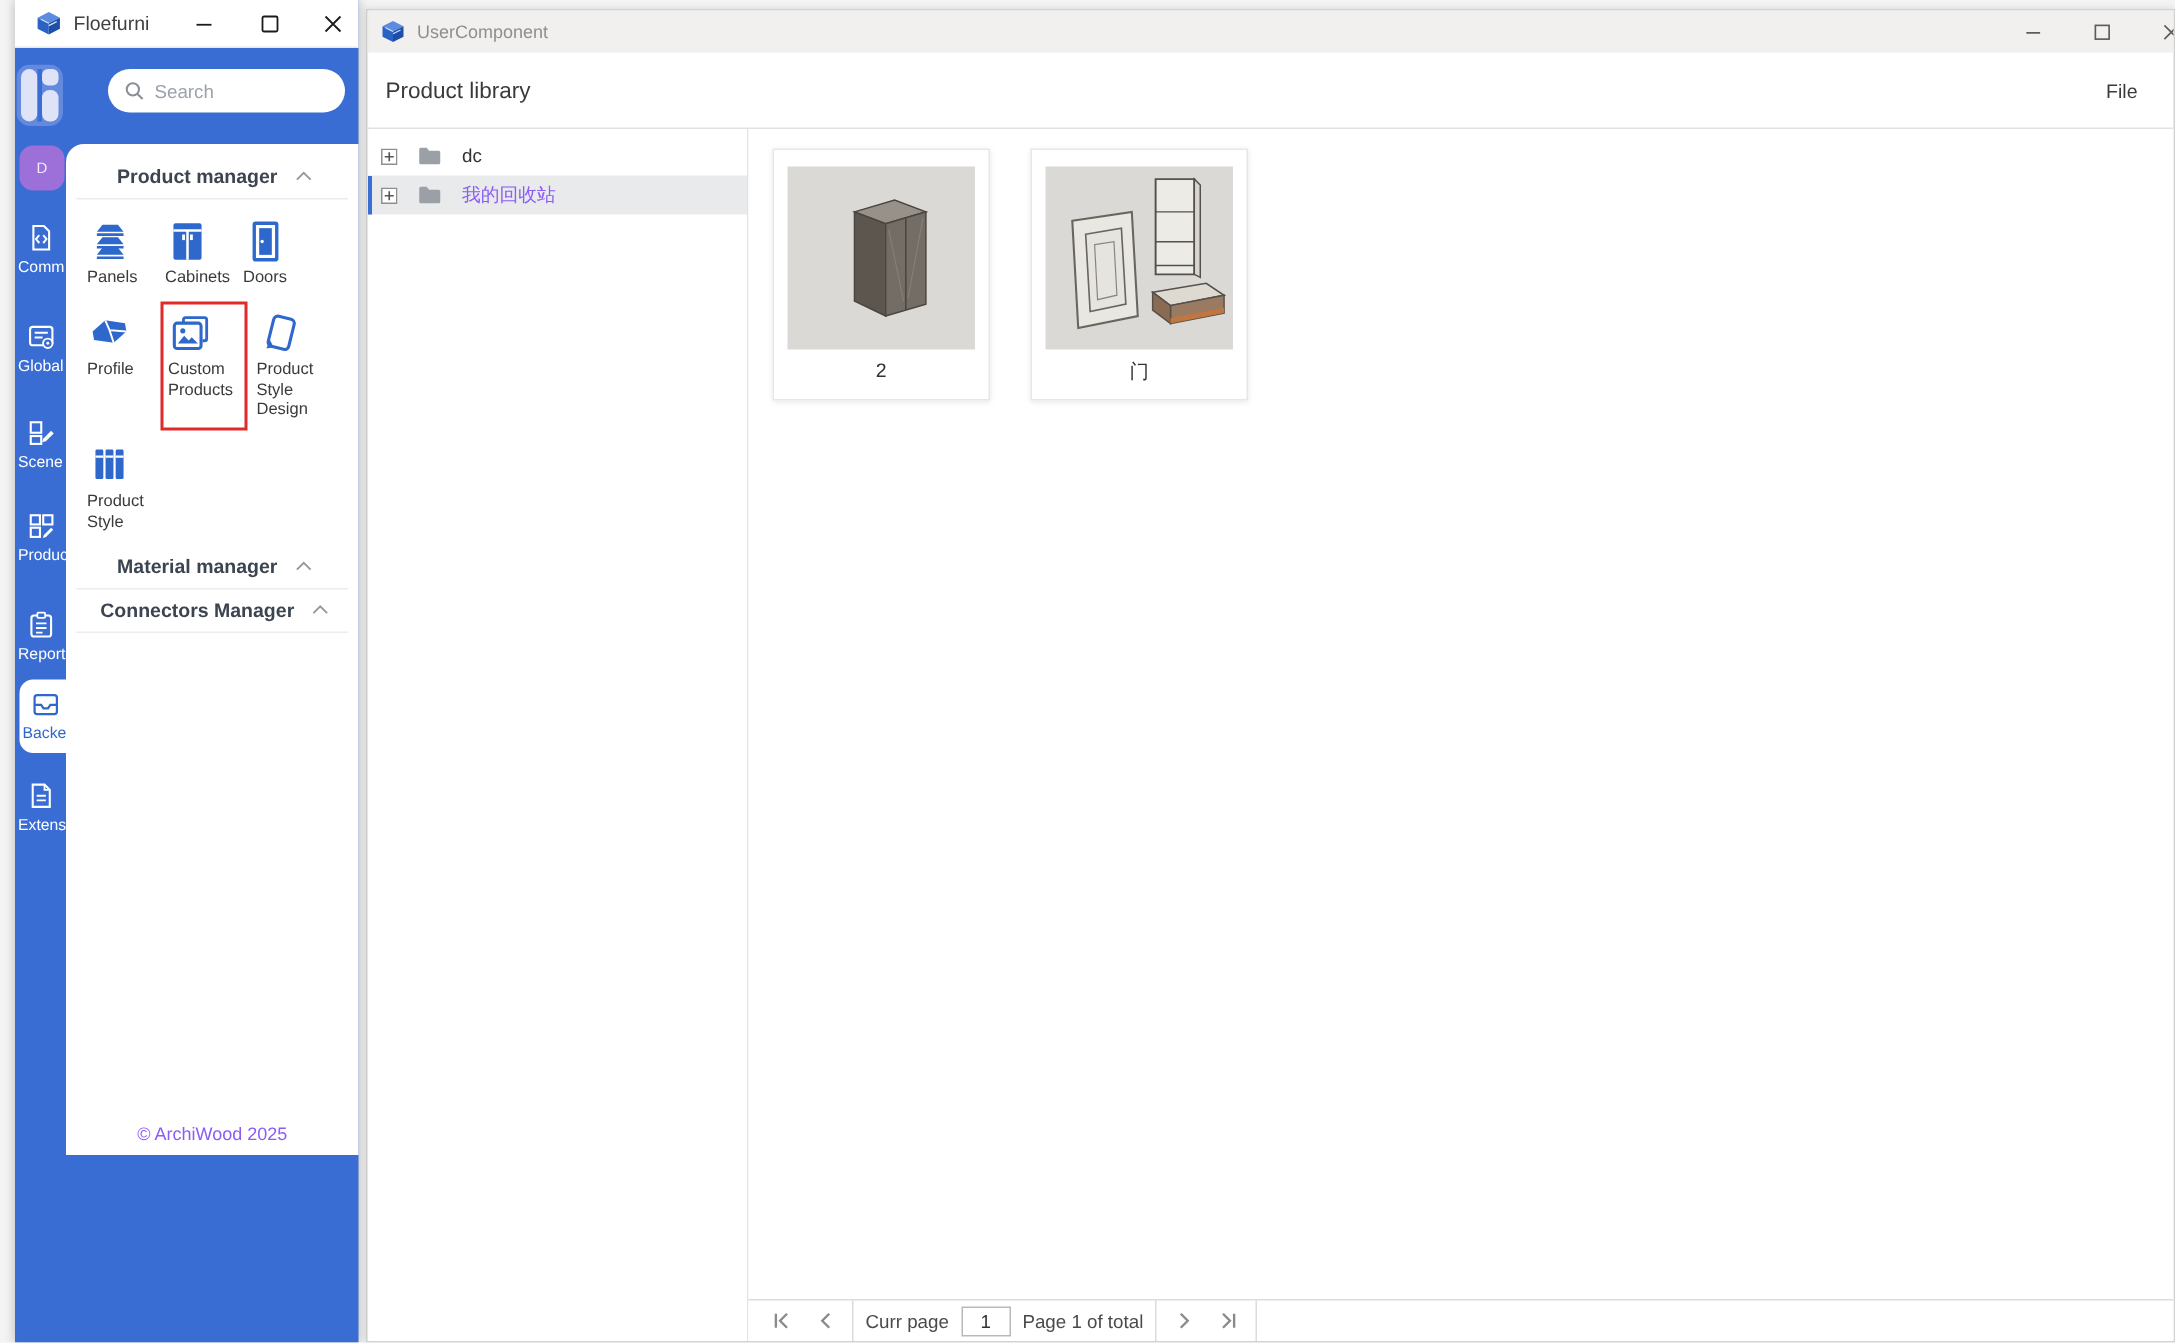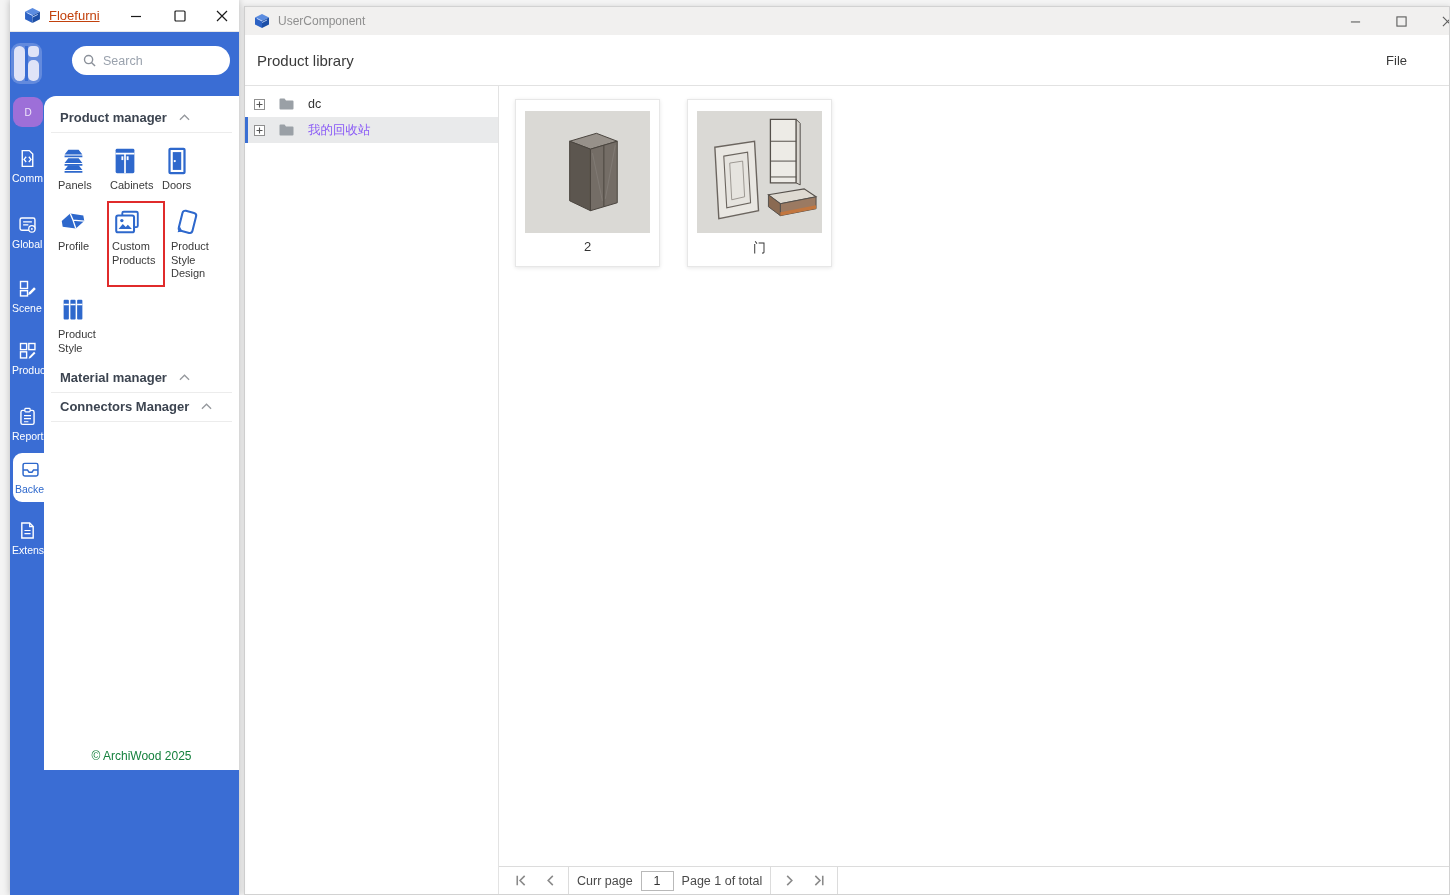--- a/index.html
+++ b/index.html
@@ -5,21 +5,21 @@
   * { margin:0; padding:0; box-sizing:border-box; }
   html,body { width:1450px; height:895px; overflow:hidden; background:#f4f4f4;
               font-family:"Liberation Sans", sans-serif; }
   .desktop { position:relative; width:1450px; height:895px; }
 
   
   .ff-window { position:absolute; left:10px; top:0; width:229px; height:895px;
                background:#3a6dd4; box-shadow:0 0 7px rgba(0,0,0,.25); z-index:3; }
   .ff-titlebar { height:32px; background:#fff; display:flex; align-items:center;
                  padding-left:14px; position:relative; border-bottom:1px solid #e8e8e8; }
-  .ff-title { font-size:13px; color:#c2410c; margin-left:8px;text-decoration:underline; }
+  .ff-title { font-size:13px; color:#404040; margin-left:8px; }
   .winbtn { position:absolute; top:0; width:30px; height:31px; display:flex;
             align-items:center; justify-content:center; cursor:pointer; }
   .ff-min { right:88px; } .ff-max { right:44px; } .ff-close { right:2px; }
   .ff-body { position:relative; height:738px; display:flex; flex-direction:column; }
   .ff-header { height:64px; position:relative; flex:0 0 auto; }
   .app-badge { position:absolute; left:1px; top:11px; width:31px; height:41px; }
   .searchbox { position:absolute; left:62px; top:14px; width:158px; height:29px;
                background:#fff; border-radius:15px; display:flex; align-items:center;
                padding-left:11px; }
   .searchbox input { border:none; outline:none; font-size:12.5px; color:#333;
@@ -36,47 +36,47 @@
   .rail-avatar { position:absolute; left:3px; top:1px; width:30px; height:30px;
                  background:#9d6fd8; border-radius:9px; color:#f0e8fa; font-size:10px;
                  display:flex; align-items:center; justify-content:center; cursor:pointer; }
   .rail-item.active { left:3px; width:35px; background:#fff; border-radius:9px 0 0 9px;
                       color:#2e68cc; padding:6px 0 7px; }
   .rail-item.active .rlabel { color:#2e68cc; }
 
   
   .ff-panel { flex:1; background:#fff; border-radius:12px 0 0 0; z-index:2;
               display:flex; flex-direction:column; overflow:hidden; }
-  .sec-head { display:flex; align-items:center; justify-content:flex-start;
+  .sec-head { display:flex; align-items:center; justify-content:center;
               padding:14px 13px 7px 16px; cursor:pointer;gap:12px; }
   .sec-title { font-size:13px; font-weight:bold; color:#3c4450; }
   .sec-divider { border-bottom:1px solid #ececec; margin:0 7px; }
   .item-grid { display:flex; flex-wrap:wrap; padding:13px 4px 2px 14px; }
   .tool-item { width:52px; margin-bottom:14px; cursor:pointer; }
   .tool-item .ticon { width:30px; height:30px; color:#2e68cc; display:block; }
   .tool-item .tlabel { display:block; margin-top:3px; font-size:11px; color:#3a3a3a;
                        line-height:1.25; }
   .tool-item.wide { width:58px; }
   .tool-item.wider { width:70px; }
   .tool-item.highlight { border:2px solid #e02b2b; padding:4px 1px 3px 3px;
                          margin:-6px 2px 8px -3px; width:58px; }
-  .ff-footer { margin-top:auto; text-align:center; font-size:12px; color:#15803d;
+  .ff-footer { margin-top:auto; text-align:center; font-size:12px; color:#8b5cf6;
                padding-bottom:7px; }
 
   
   .uc-window { position:absolute; left:244px; top:6px; width:1206px; height:889px;
                background:#fff; border:1px solid #d2d2d2; overflow:hidden;
                box-shadow:0 0 5px rgba(0,0,0,.12); }
   .uc-titlebar { height:28px; background:#f1f0ef; display:flex; align-items:center;
                  padding-left:9px; position:relative; }
   .uc-title { font-size:12px; color:#8f8f8f; margin-left:8px; }
   .uc-btn { position:absolute; top:0; width:26px; height:28px; display:flex;
             align-items:center; justify-content:center; color:#5c5c5c; cursor:pointer; }
   .uc-header { height:51px; border-bottom:1px solid #e2e2e2; display:flex;
-               align-items:center; justify-content:space-between; padding:0 42px 0 12px; }
+               align-items:center; justify-content:space-between; padding:0 24px 0 12px; }
   .uc-page-title { font-size:15px; color:#3a3a3a; }
   .uc-file { font-size:13px; color:#3a3a3a; cursor:pointer; }
   .uc-main { display:flex; height:808px; }
   .uc-tree { width:253px; padding-top:5px; }
   .tree-row { height:26px; display:flex; align-items:center; padding-left:9px;
               gap:14px; font-size:12.5px; color:#333; cursor:pointer; position:relative; }
   .tree-row.selected { background:#e9eaeb; color:#8b5cf6;
                        box-shadow:inset 3px 0 0 #3a6fd4; }
   .uc-vdivider { width:1px; background:#e3e3e3; }
   .uc-content { flex:1; position:relative; background:#fff; }

